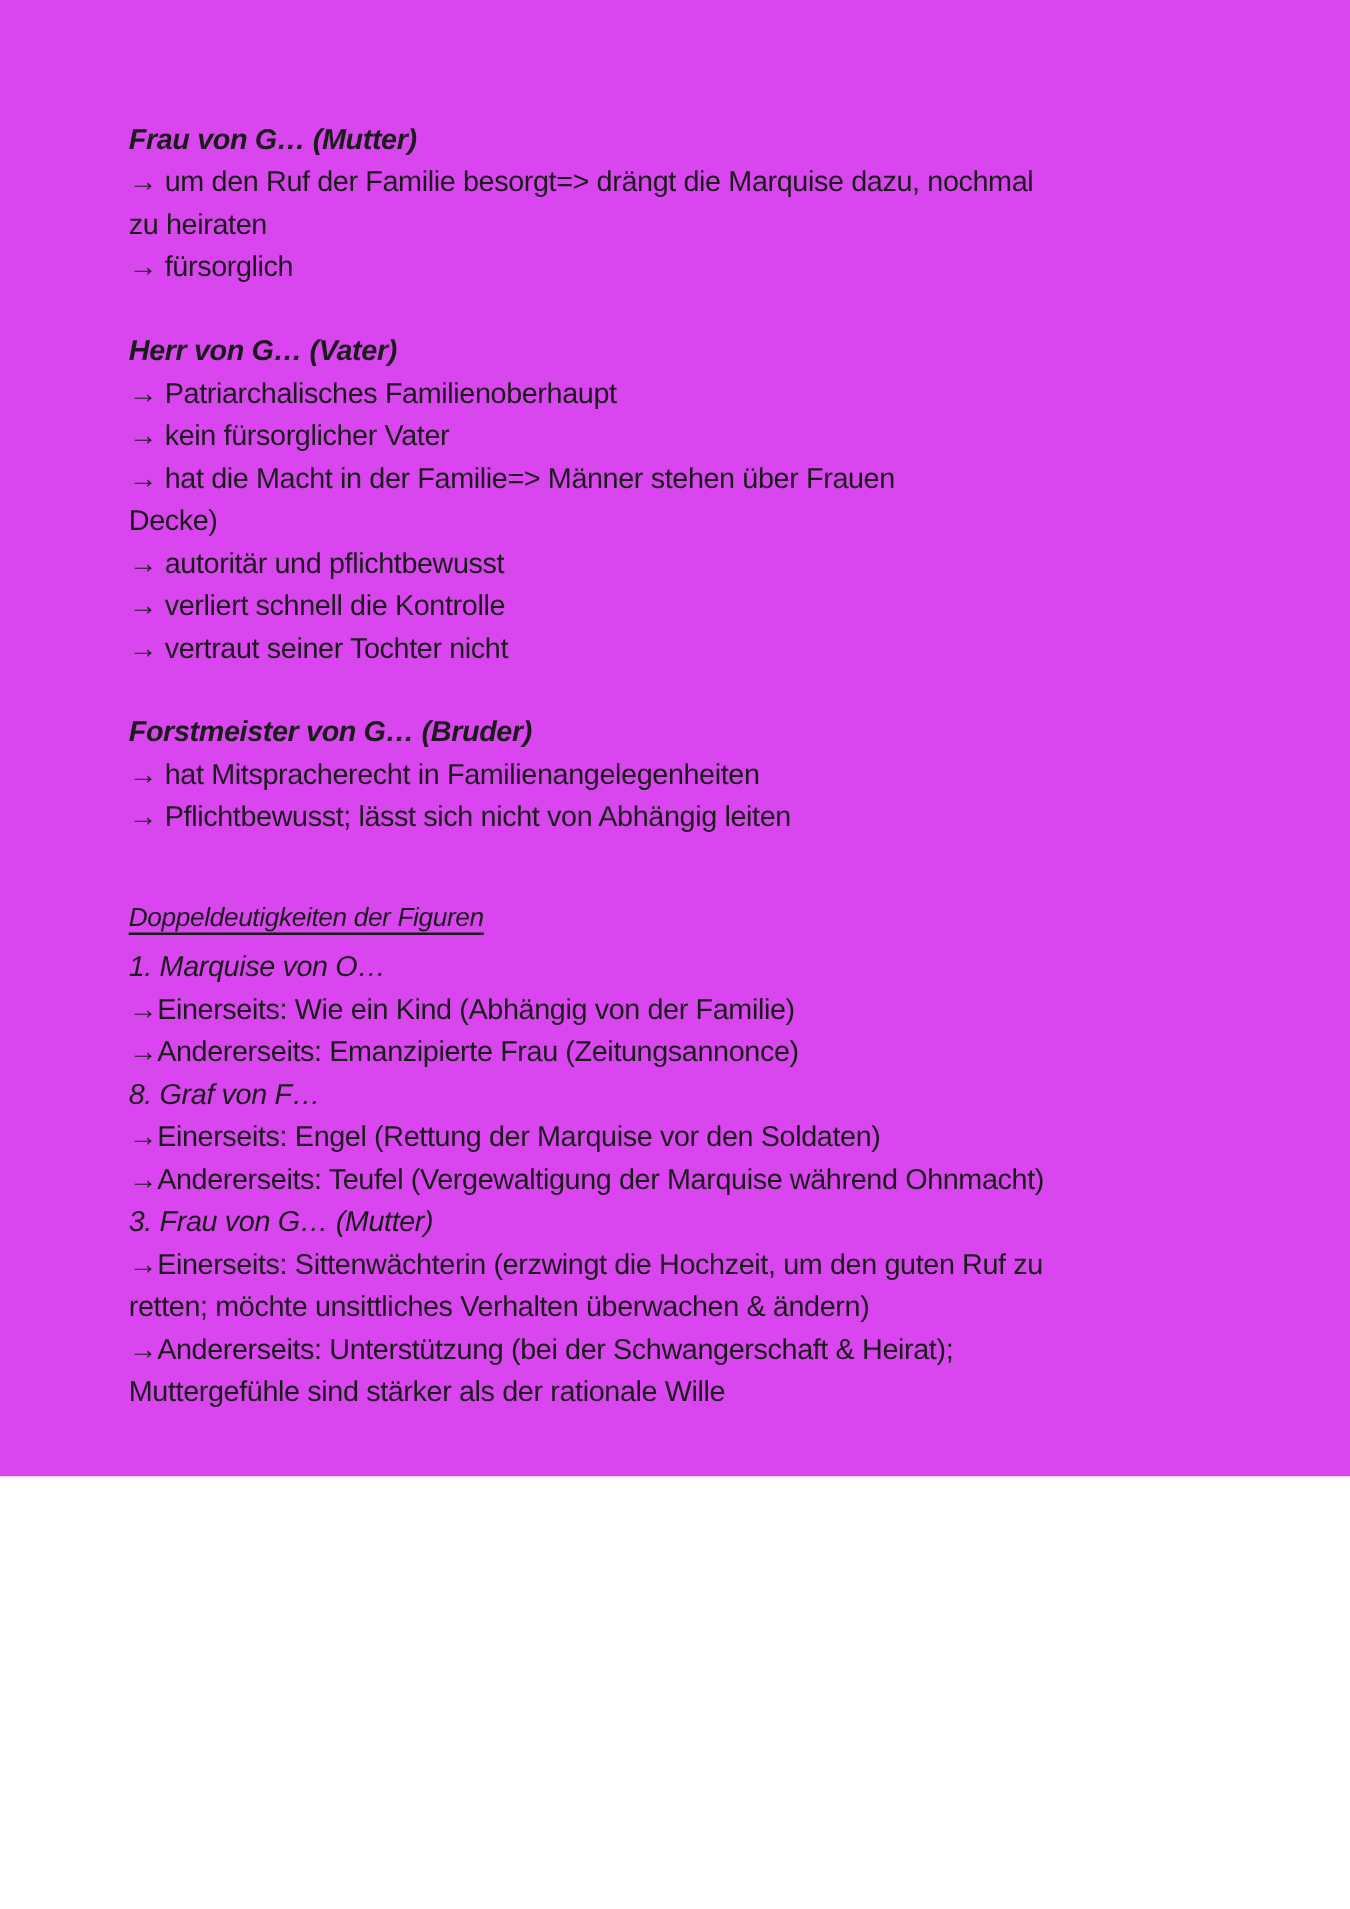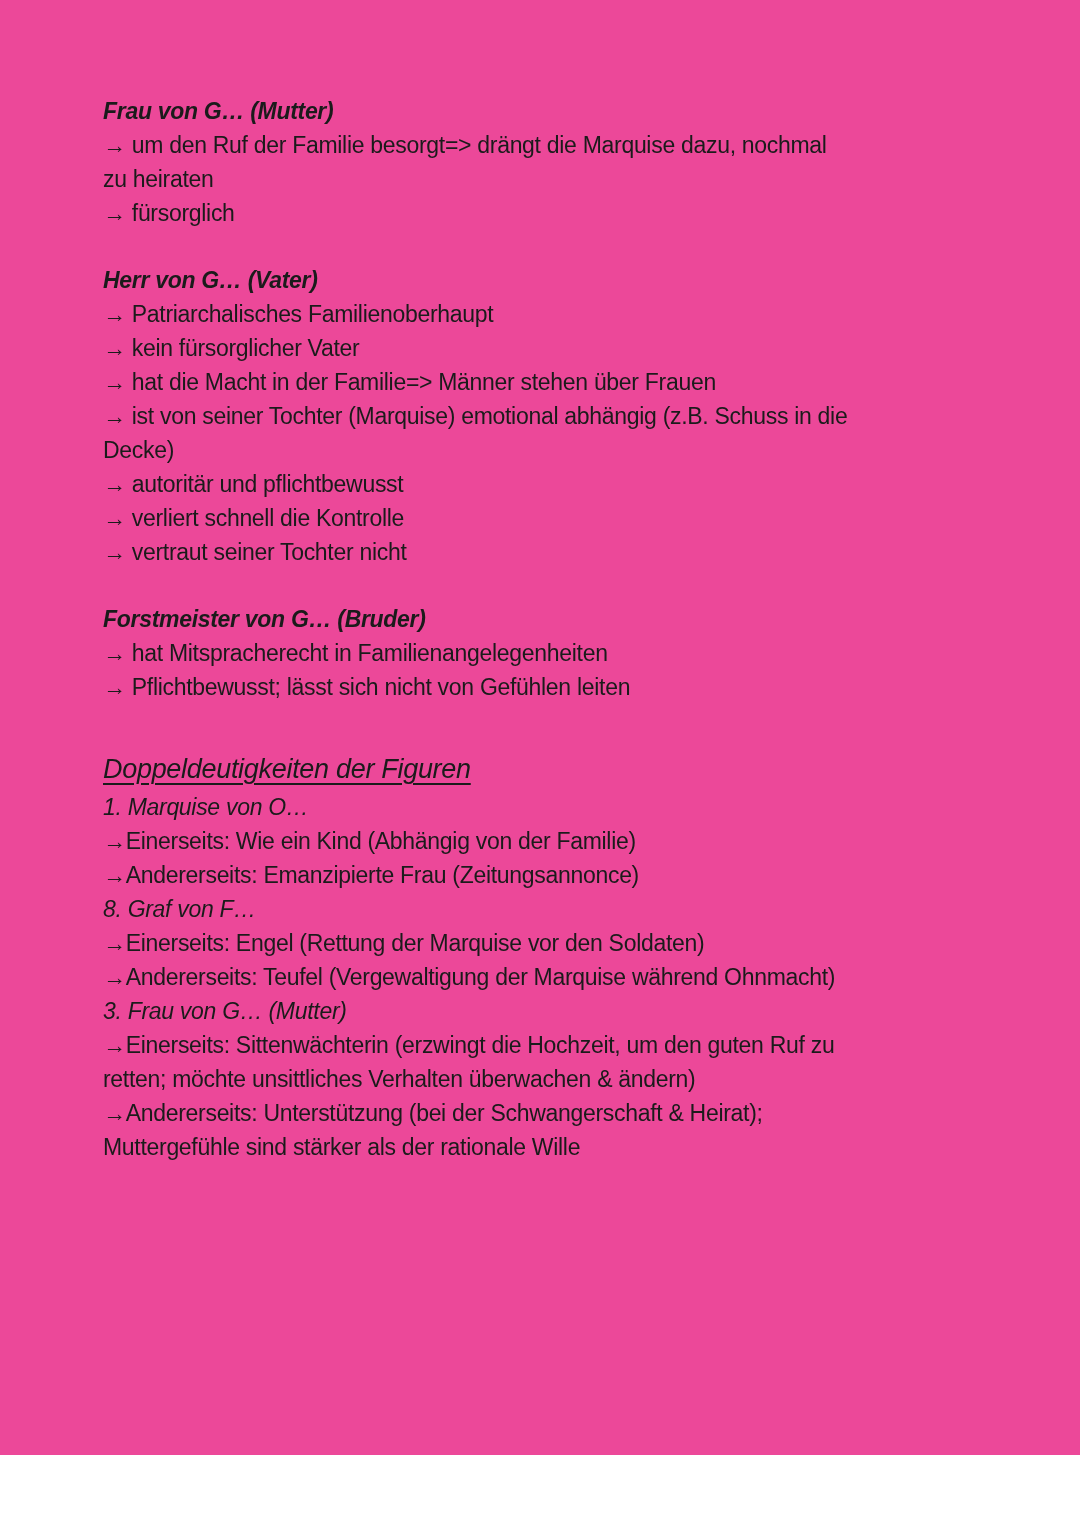--- a/index.html
+++ b/index.html
@@ -8,23 +8,23 @@
     background: #ffffff;
   }
   body {
     width: 1080px;
     height: 1527px;
     overflow: hidden;
   }
   .page {
     box-sizing: border-box;
     width: 1080px;
-    height: 1455px;
+    height: 1181px;
     padding: 94px 60px 0 103px;
-    background: #ec4899;
+    background: #d946ef;
     color: #1b1b1b;
     font-family: "Liberation Sans", "DejaVu Sans", sans-serif;
     font-size: 23px;
     line-height: 34px;
     letter-spacing: -0.3px;
   }
   .char-section {
     margin: 0 0 33px 0;
   }
   .char-section.last-char-section {
@@ -32,21 +32,21 @@
   }
   .char-heading {
     font-weight: bold;
     font-style: italic;
   }
   .text-line {
     white-space: nowrap;
   }
   .doppel-heading {
     font-style: italic;
-    font-size: 27px;
+    font-size: 21px;
     line-height: 42px;
     text-decoration: underline;
     text-underline-offset: 5px;
     text-decoration-thickness: 2px;
   }
   .item-title {
     font-weight: normal;
     font-style: italic;
   }
 </style>
@@ -60,31 +60,30 @@
     <div class="text-line">→ um den Ruf der Familie besorgt=&gt; drängt die Marquise dazu, nochmal</div>
     <div class="text-line">zu heiraten</div>
     <div class="text-line">→ fürsorglich</div>
   </section>
 
   <section class="char-section">
     <div class="char-heading">Herr von G… (Vater)</div>
     <div class="text-line">→ Patriarchalisches Familienoberhaupt</div>
     <div class="text-line">→ kein fürsorglicher Vater</div>
     <div class="text-line">→ hat die Macht in der Familie=&gt; Männer stehen über Frauen</div>
-    <div class="text-line">→ ist von seiner Tochter (Marquise) emotional abhängig (z.B. Schuss in die</div>
     <div class="text-line">Decke)</div>
     <div class="text-line">→ autoritär und pflichtbewusst</div>
     <div class="text-line">→ verliert schnell die Kontrolle</div>
     <div class="text-line">→ vertraut seiner Tochter nicht</div>
   </section>
 
   <section class="char-section last-char-section">
     <div class="char-heading">Forstmeister von G… (Bruder)</div>
     <div class="text-line">→ hat Mitspracherecht in Familienangelegenheiten</div>
-    <div class="text-line">→ Pflichtbewusst; lässt sich nicht von Gefühlen leiten</div>
+    <div class="text-line">→ Pflichtbewusst; lässt sich nicht von Abhängig leiten</div>
   </section>
 
   <section class="doppel-section">
     <div class="doppel-heading">Doppeldeutigkeiten der Figuren</div>
 
     <div class="item-title">1. Marquise von O…</div>
     <div class="text-line">→Einerseits: Wie ein Kind (Abhängig von der Familie)</div>
     <div class="text-line">→Andererseits: Emanzipierte Frau (Zeitungsannonce)</div>
 
     <div class="item-title">8. Graf von F…</div>

